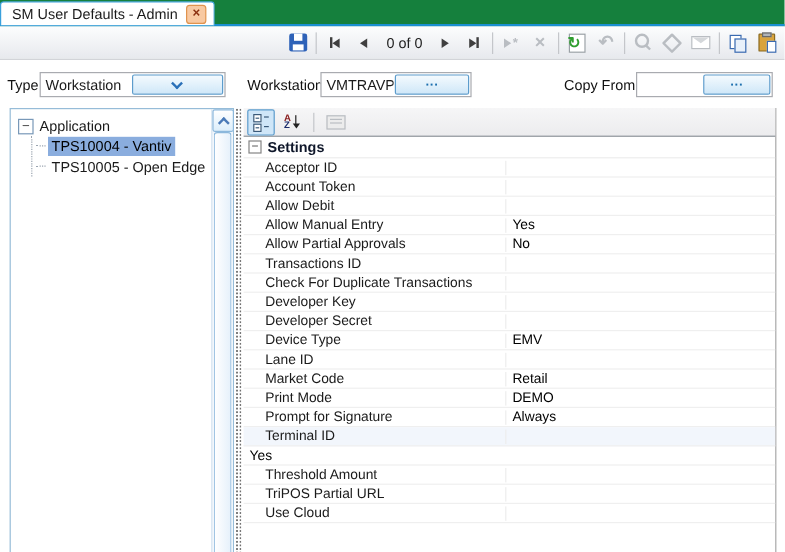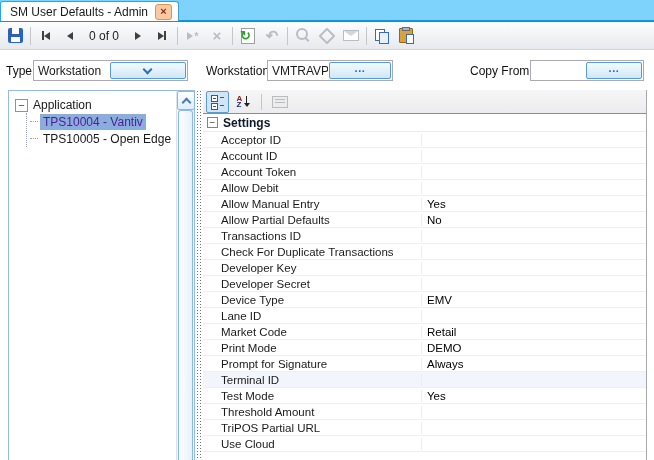--- a/index.html
+++ b/index.html
@@ -1,31 +1,31 @@
 <!DOCTYPE html>
 <html><head>
 <meta charset="utf-8">
 <style>
   html,body{margin:0;padding:0;}
   .window{position:relative;width:654px;height:460px;background:#fff;overflow:hidden;
           font-family:"Liberation Sans",sans-serif;font-size:12px;color:#1a1a1a;}
 
   
-  .tabbar{position:absolute;left:0;top:0;right:0;height:20px;background:#7dd3fc;
+  .tabbar{position:absolute;left:0;top:0;right:0;height:20px;background:#15803d;
           border-bottom:2px solid #1a8fd1;display:flex;}
   .tab{display:flex;align-items:center;gap:7px;padding:0 6px 0 9px;background:#fff;
        border:1px solid #3aa0dc;border-bottom:none;border-radius:3px 3px 0 0;height:19px;margin-top:1px;}
   .tab-close{width:15px;height:14px;background:#f8c9a2;border:1px solid #e0934e;border-radius:3px;
              display:flex;align-items:center;justify-content:center;cursor:default;}
   .tab-close b{color:#8b2f0f;font-size:11px;line-height:11px;font-weight:bold;}
 
   
   .toolbar{position:absolute;left:0;top:22px;right:0;height:27px;
            background:linear-gradient(#fcfdfe,#e7e9ed);border-bottom:1px solid #d2d4d8;
-           display:flex;align-items:center;padding:0 3px;}
+           display:flex;align-items:center;padding:0 3px;justify-content:flex-end;}
   .tbtn{width:24px;height:22px;display:flex;align-items:center;justify-content:center;}
   .tsep{width:1px;height:18px;background:#c4c6ca;margin:0 3px;}
   .rec{min-width:44px;text-align:center;color:#222;}
 
   .bar{width:2px;height:9px;background:#3f3f3f;display:inline-block;}
   .tri-l{width:0;height:0;border-top:4.5px solid transparent;border-bottom:4.5px solid transparent;border-right:6px solid #3f3f3f;}
   .tri-r{width:0;height:0;border-top:4.5px solid transparent;border-bottom:4.5px solid transparent;border-left:6px solid #3f3f3f;}.dis .tri-r{border-left-color:#b9bdc2}
   .dis-text{color:#b9bdc2;font-weight:bold;}
 
   .floppy{width:15px;height:15px;background:#2e62b8;position:relative;border-radius:2px;}
@@ -64,21 +64,21 @@
   .tree{position:absolute;left:8px;top:90px;width:185px;height:370px;background:#fff;
         border:1px solid #96bcd8;}
   .tree-inner{position:absolute;left:0;top:0;right:17px;bottom:0;overflow:hidden;padding:6px 0 0 6px;}
   .tree-root{display:flex;align-items:center;gap:5px;height:16px;}
   .ebox{width:11px;height:11px;border:1px solid #7898b8;background:#fff;display:flex;align-items:center;
         justify-content:center;font-size:11px;line-height:9px;color:#444;flex:0 0 auto;}
   .tree-kids{margin-left:11px;padding-left:3px;border-left:1px dotted #9aa4b0;}
   .tree-item{height:17px;display:flex;align-items:center;}
   .tree-item::before{content:"";width:8px;border-top:1px dotted #9aa4b0;margin-right:2px;}
   .tree-item span{padding:1px 3px;white-space:nowrap;}
-  .tree-item.selected span{background:#8aadde;color:#4c1d95;}
+  .tree-item.selected span{background:#8aadde;color:#000000;}
   .tree-sb{position:absolute;right:0;top:0;bottom:0;width:17px;background:#f2f7fc;border-left:1px solid #d6e4f0;}
   .sb-up{position:absolute;left:0;top:0;width:16px;height:17px;border:1px solid #8cb8dc;border-radius:2px;
          background:linear-gradient(#fff,#dceefb);display:flex;align-items:center;justify-content:center;}
   .sb-up i{width:5px;height:5px;border-left:2px solid #4a7ab8;border-bottom:2px solid #4a7ab8;
            transform:rotate(135deg);margin-top:3px;}
   .sb-thumb{position:absolute;left:1px;right:1px;top:19px;bottom:0;border:1px solid #8cb8dc;
             border-bottom:none;border-radius:3px 3px 0 0;background:linear-gradient(90deg,#fff,#e6f1fb);}
 
   
   .splitter{position:absolute;left:196px;top:90px;width:5px;height:370px;
@@ -262,37 +262,33 @@
       <div class="pg-cat">
         <span class="ebox">−</span>
         <b>Settings</b>
       </div>
       <div id="pg-rows">
           <div class="pg-row">
             <div class="pg-name">Acceptor ID</div>
             <div class="pg-value"></div>
           </div>
           <div class="pg-row">
-            <div class="pg-name">Account ID</div>
-            <div class="pg-value"></div>
-          </div>
-          <div class="pg-row">
             <div class="pg-name">Account Token</div>
             <div class="pg-value"></div>
           </div>
           <div class="pg-row">
             <div class="pg-name">Allow Debit</div>
             <div class="pg-value"></div>
           </div>
           <div class="pg-row">
             <div class="pg-name">Allow Manual Entry</div>
             <div class="pg-value">Yes</div>
           </div>
           <div class="pg-row">
-            <div class="pg-name">Allow Partial Defaults</div>
+            <div class="pg-name">Allow Partial Approvals</div>
             <div class="pg-value">No</div>
           </div>
           <div class="pg-row">
             <div class="pg-name">Transactions ID</div>
             <div class="pg-value"></div>
           </div>
           <div class="pg-row">
             <div class="pg-name">Check For Duplicate Transactions</div>
             <div class="pg-value"></div>
           </div>
@@ -322,21 +318,20 @@
           </div>
           <div class="pg-row">
             <div class="pg-name">Prompt for Signature</div>
             <div class="pg-value">Always</div>
           </div>
           <div class="pg-row hl">
             <div class="pg-name">Terminal ID</div>
             <div class="pg-value"></div>
           </div>
           <div class="pg-row">
-            <div class="pg-name">Test Mode</div>
             <div class="pg-value">Yes</div>
           </div>
           <div class="pg-row">
             <div class="pg-name">Threshold Amount</div>
             <div class="pg-value"></div>
           </div>
           <div class="pg-row">
             <div class="pg-name">TriPOS Partial URL</div>
             <div class="pg-value"></div>
           </div>

